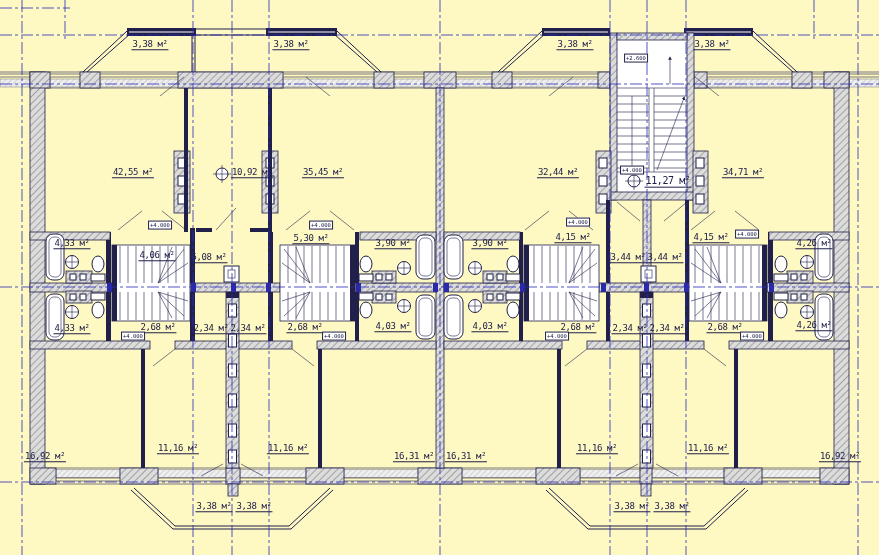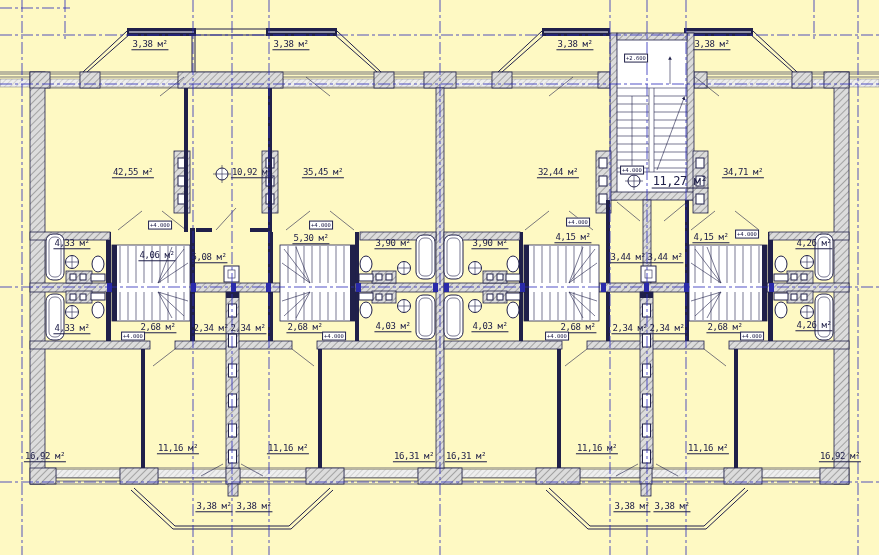--- a/index.html
+++ b/index.html
@@ -2,21 +2,21 @@
 <html><head>
 <meta charset="utf-8">
 <style>
   html,body{margin:0;padding:0;background:#fff;}
   .plan{position:relative;width:879px;height:555px;overflow:hidden;
         font-family:"DejaVu Sans Mono","Liberation Mono",monospace;background:#fef9c3;}
   .plan svg{position:absolute;left:0;top:0;}
   .area-label{position:absolute;transform:translate(-50%,-55%);
       font-size:9px;color:#20204a;border-bottom:1px solid #20204a;
       white-space:nowrap;letter-spacing:-0.4px;line-height:1.05;padding:0 1px 0 1px;}
-  .area-label.small{font-size:12px;margin-left:12px;}
+  .area-label.small{font-size:10px;}
   .elev-box{position:absolute;transform:translate(-50%,-50%);
       font-size:5.5px;color:#20204a;border:1px solid #20204a;background:#fff;
       padding:0 1px;line-height:1.25;white-space:nowrap;}
   .wallStroke{fill:url(#h);stroke:#20204a;stroke-width:0.8;}
   .sill{fill:url(#s);stroke:#777;stroke-width:0.5;}
   .dark{fill:#20204a;}
   .ln{stroke:#20204a;stroke-width:1;fill:none;}
   .thin{stroke:#20204a;stroke-width:0.6;fill:none;}
   .fix{fill:#fff;stroke:#20204a;stroke-width:1;}
   .grid{stroke:#2a2ab8;stroke-width:0.9;stroke-dasharray:12 3 3 3;fill:none;opacity:.9;}

